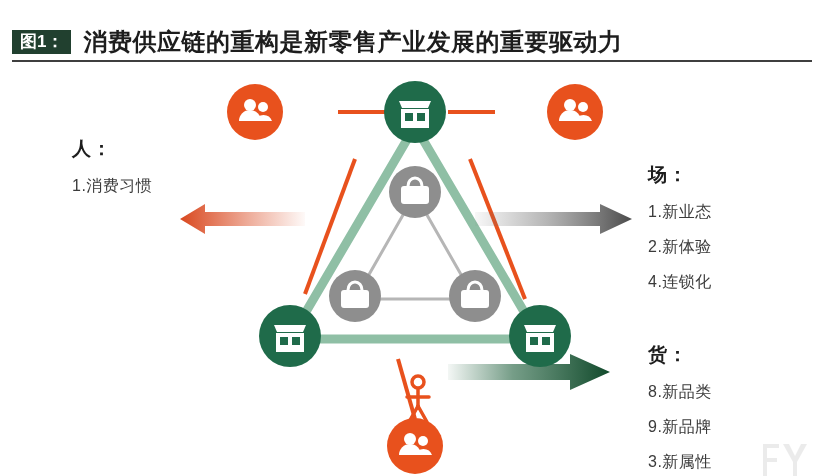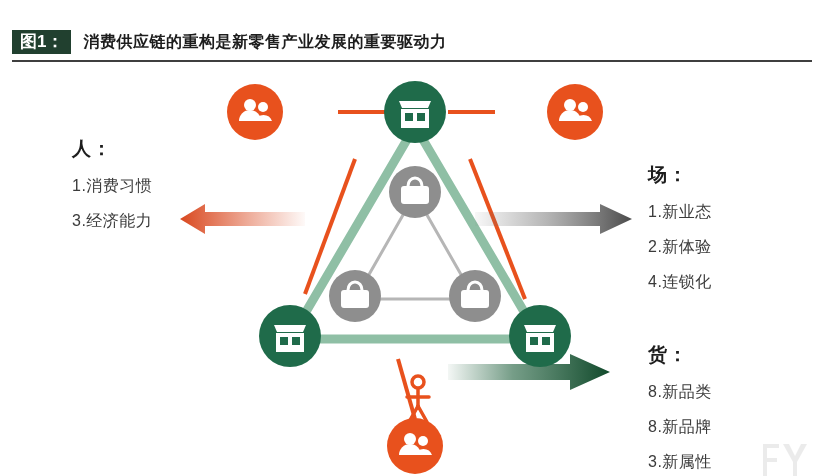--- a/index.html
+++ b/index.html
@@ -34,21 +34,21 @@
     background: #21402f;
     color: #ffffff;
     font-size: 17px;
     font-weight: bold;
     padding: 3px 8px 4px 8px;
     line-height: 1;
     letter-spacing: 0px;
   }
   .title-text {
     margin-left: 12px;
-    font-size: 16px;
+    font-size: 24px;
     font-weight: bold;
     color: #1d1d1d;
     letter-spacing: 0.5px;
     white-space: nowrap;
   }
   .title-underline {
     position: absolute;
     left: 12px;
     top: 48px;
     width: 800px;
@@ -104,34 +104,33 @@
 
   <div class="title-row">
     <span class="title-badge">图1：</span>
     <span class="title-text">消费供应链的重构是新零售产业发展的重要驱动力</span>
   </div>
   <div class="title-underline"></div>
 
   <div class="txt-block" id="block-people">
     <div class="txt-head">人：</div>
     <div class="txt-item">1.消费习惯</div>
-    <div class="txt-item">3.经济能力</div>
   </div>
 
   <div class="txt-block" id="block-place">
     <div class="txt-head">场：</div>
     <div class="txt-item">1.新业态</div>
     <div class="txt-item">2.新体验</div>
     <div class="txt-item">4.连锁化</div>
   </div>
 
   <div class="txt-block" id="block-goods">
     <div class="txt-head">货：</div>
     <div class="txt-item">8.新品类</div>
-    <div class="txt-item">8.新品牌</div>
+    <div class="txt-item">9.新品牌</div>
     <div class="txt-item">3.新属性</div>
   </div>
 
   <div class="diagram">
     <svg width="470" height="410" viewBox="0 0 470 410" xmlns="http://www.w3.org/2000/svg">
       <defs>
         <linearGradient id="gradPeople" x1="1" y1="0" x2="0" y2="0">
           <stop offset="0%" stop-color="#d9481f" stop-opacity="0.03"></stop>
           <stop offset="45%" stop-color="#d9481f" stop-opacity="0.45"></stop>
           <stop offset="100%" stop-color="#d9481f" stop-opacity="1"></stop>

